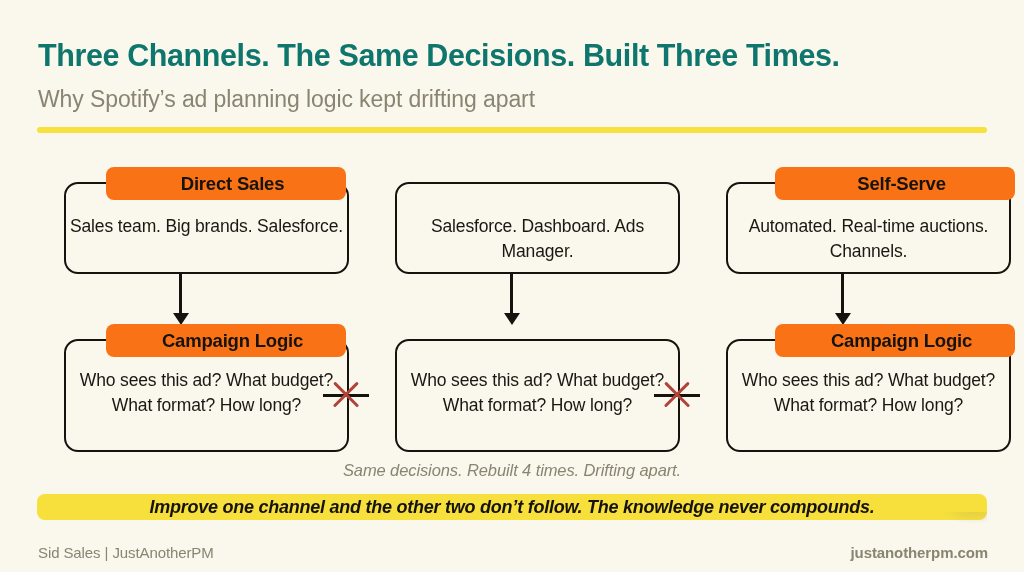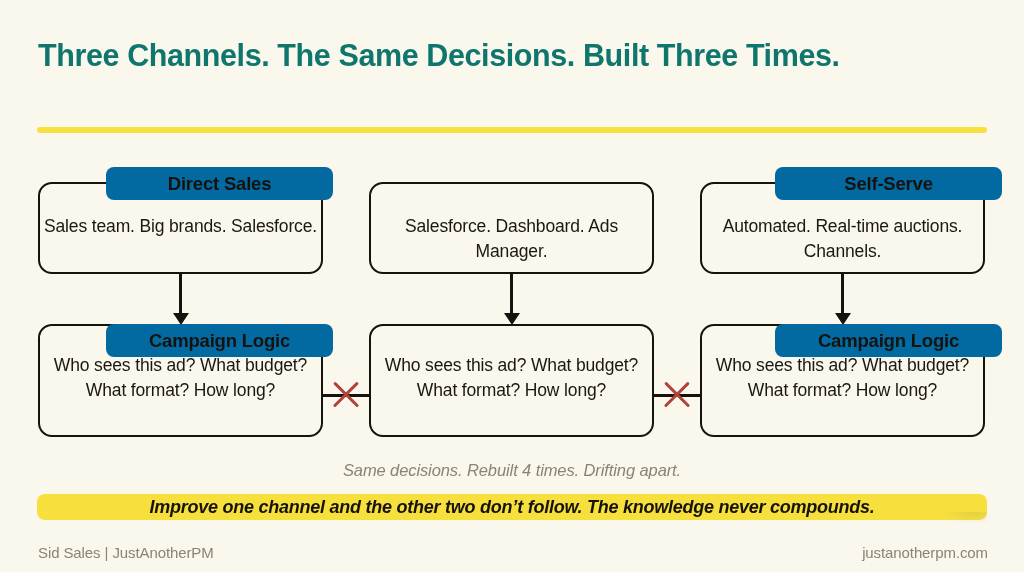--- a/index.html
+++ b/index.html
@@ -63,52 +63,54 @@
   .col-1 { left: 369px; }
   .col-2 { left: 700px; }
 
   .card {
     position: absolute;
     width: 285px;
     border: 2.6px solid #16130f;
     border-radius: 14px;
     background: #faf7ec;
     box-sizing: border-box;
+    margin-left: 26px;
   }
   .card-r1 { top: 182px; height: 92px; }
-  .card-r2 { top: 324px; height: 113px; }
+  .card-r2 { top: 339px; height: 113px; }
 
   .card-body {
     position: absolute;
     left: 0;
     right: 0;
     text-align: center;
     font-size: 17.5px;
     line-height: 25px;
     color: #1b1713;
     letter-spacing: -0.15px;
   }
   .card-r1 .card-body { top: 30px; }
   .card-r2 .card-body { top: 27px; }
 
   
   .badge {
     position: absolute;
     width: 227px;
     height: 33px;
     border-radius: 8px;
-    background: #0369a1;
+    background: #f97316;
     color: #16130f;
     font-size: 18.5px;
     font-weight: bold;
     letter-spacing: -0.2px;
     display: flex;
     align-items: center;
     justify-content: center;
     z-index: 4;
+    padding-left: 13px;
   }
   .badge-r1 { top: 167px; }
   .badge-r2 { top: 324px; }
   .col-0 .badge { left: 68px; }
   .col-1 .badge { left: 406px; }
 
   
   .arrow {
     position: absolute;
     top: 274px;
@@ -216,28 +218,30 @@
     color: #8a8472;
     letter-spacing: -0.1px;
   }
   .footer-right {
     position: absolute;
     right: 36px;
     top: 544px;
     font-size: 15px;
     color: #8a8472;
     letter-spacing: -0.1px;
+    font-weight: bold;
   }
 </style>
 </head>
 <body>
 
 <div class="canvas">
 
   <div class="title">Three Channels. The Same Decisions. Built Three Times.</div>
+  <div class="subtitle">Why Spotify’s ad planning logic kept drifting apart</div>
   <div class="rule"></div>
 
   <div class="col col-0">
     <div class="card card-r1">
       <div class="card-body">Sales team. Big brands. Salesforce.</div>
     </div>
     <div class="badge badge-r1">Direct Sales</div>
 
     <div class="card card-r2">
       <div class="card-body">Who sees this ad? What budget? What format? How long?</div>

